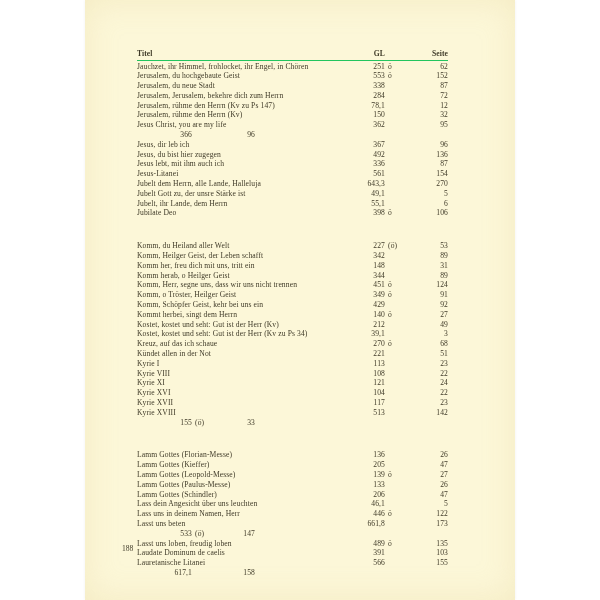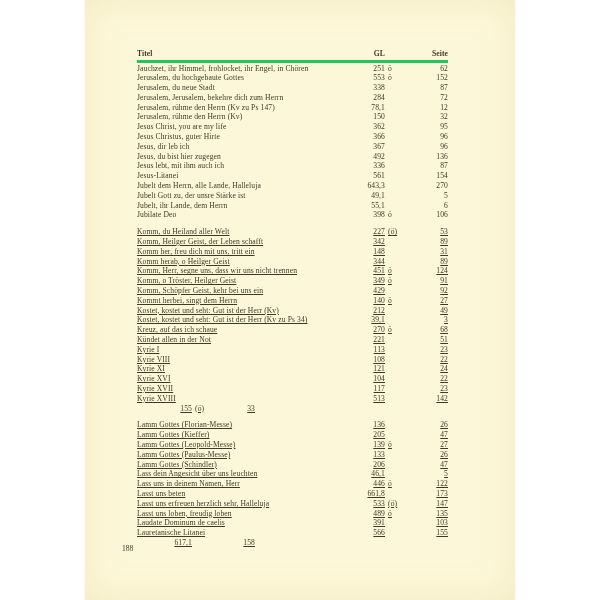--- a/index.html
+++ b/index.html
@@ -33,30 +33,30 @@
     left: 52px;
     top: 49px;
     width: 311px;
     font-size: 7.6px;
     letter-spacing: 0.1px;
   }
   .thead {
     display: flex;
     line-height: 9.5px;
     padding-bottom: 1px;
-    border-bottom: 3px solid #22c55e;
+    border-bottom: 1px solid #22c55e;
     font-weight: 600;
   }
   .tbody { padding-top: 1px; }
   .row { display: flex; line-height: 9.8px; }
   .c-title { flex: 1; text-align: left; white-space: nowrap; overflow: visible; }
   .c-gl    { width: 55px; text-align: right; white-space: nowrap; }
   .c-suf   { width: 14px; text-align: left; padding-left: 3px; white-space: nowrap; }
   .c-seite { width: 46px; text-align: right; white-space: nowrap; }
-  .section + .section { margin-top: 7px; text-decoration: underline; }
+  .section + .section { margin-top: 23px; }
   .page-number {
     position: absolute;
     left: 37px;
     top: 544px;
     font-size: 7.6px;
     color: #3f3a28;
   }
 </style>
 </head>
 <body>
@@ -73,21 +73,21 @@
       </div>
       <div class="tbody">
           <div class="section">
             <div class="row">
               <span class="c-title">Jauchzet, ihr Himmel, frohlocket, ihr Engel, in Chören</span>
               <span class="c-gl">251</span>
               <span class="c-suf">ö</span>
               <span class="c-seite">62</span>
             </div>
             <div class="row">
-              <span class="c-title">Jerusalem, du hochgebaute Gottes</span>
+              <span class="c-title">Jerusalem, du hochgebaute Geist</span>
               <span class="c-gl">553</span>
               <span class="c-suf">ö</span>
               <span class="c-seite">152</span>
             </div>
             <div class="row">
               <span class="c-title">Jerusalem, du neue Stadt</span>
               <span class="c-gl">338</span>
               <span class="c-suf"></span>
               <span class="c-seite">87</span>
             </div>
@@ -109,21 +109,20 @@
               <span class="c-suf"></span>
               <span class="c-seite">32</span>
             </div>
             <div class="row">
               <span class="c-title">Jesus Christ, you are my life</span>
               <span class="c-gl">362</span>
               <span class="c-suf"></span>
               <span class="c-seite">95</span>
             </div>
             <div class="row">
-              <span class="c-title">Jesus Christus, guter Hirte</span>
               <span class="c-gl">366</span>
               <span class="c-suf"></span>
               <span class="c-seite">96</span>
             </div>
             <div class="row">
               <span class="c-title">Jesus, dir leb ich</span>
               <span class="c-gl">367</span>
               <span class="c-suf"></span>
               <span class="c-seite">96</span>
             </div>
@@ -328,21 +327,20 @@
               <span class="c-suf">ö</span>
               <span class="c-seite">122</span>
             </div>
             <div class="row">
               <span class="c-title">Lasst uns beten</span>
               <span class="c-gl">661,8</span>
               <span class="c-suf"></span>
               <span class="c-seite">173</span>
             </div>
             <div class="row">
-              <span class="c-title">Lasst uns erfreuen herzlich sehr, Halleluja</span>
               <span class="c-gl">533</span>
               <span class="c-suf">(ö)</span>
               <span class="c-seite">147</span>
             </div>
             <div class="row">
               <span class="c-title">Lasst uns loben, freudig loben</span>
               <span class="c-gl">489</span>
               <span class="c-suf">ö</span>
               <span class="c-seite">135</span>
             </div>

